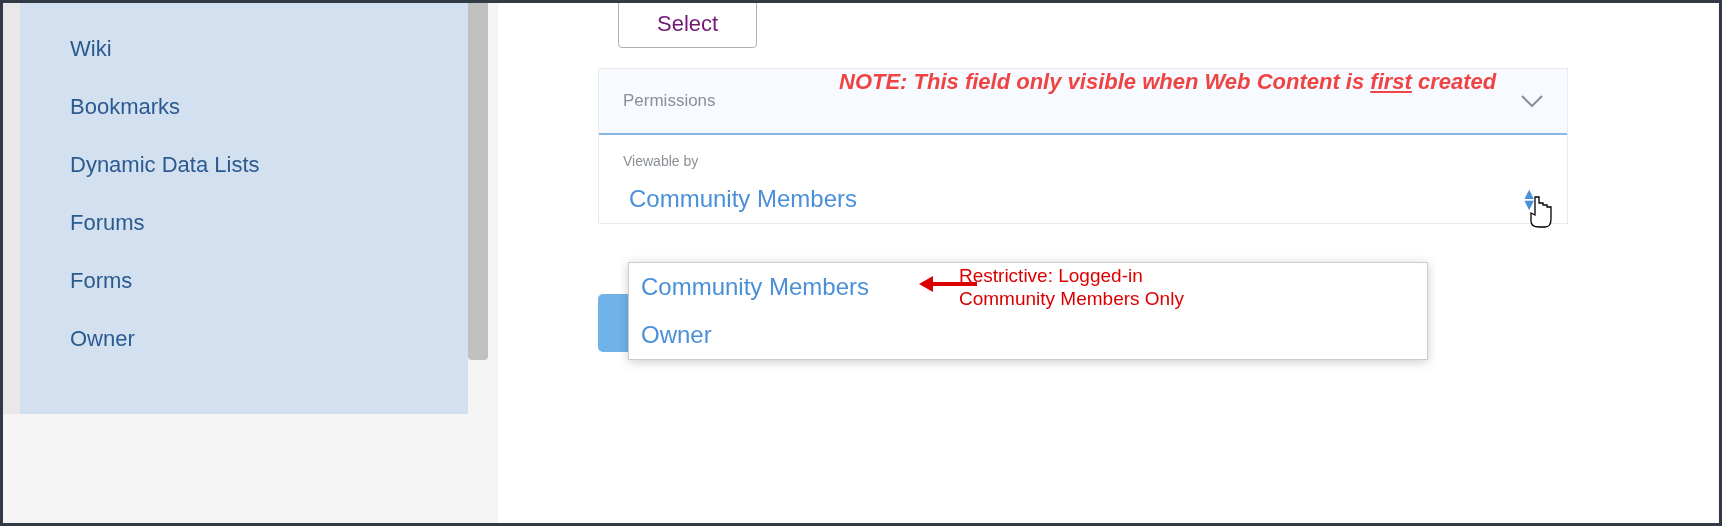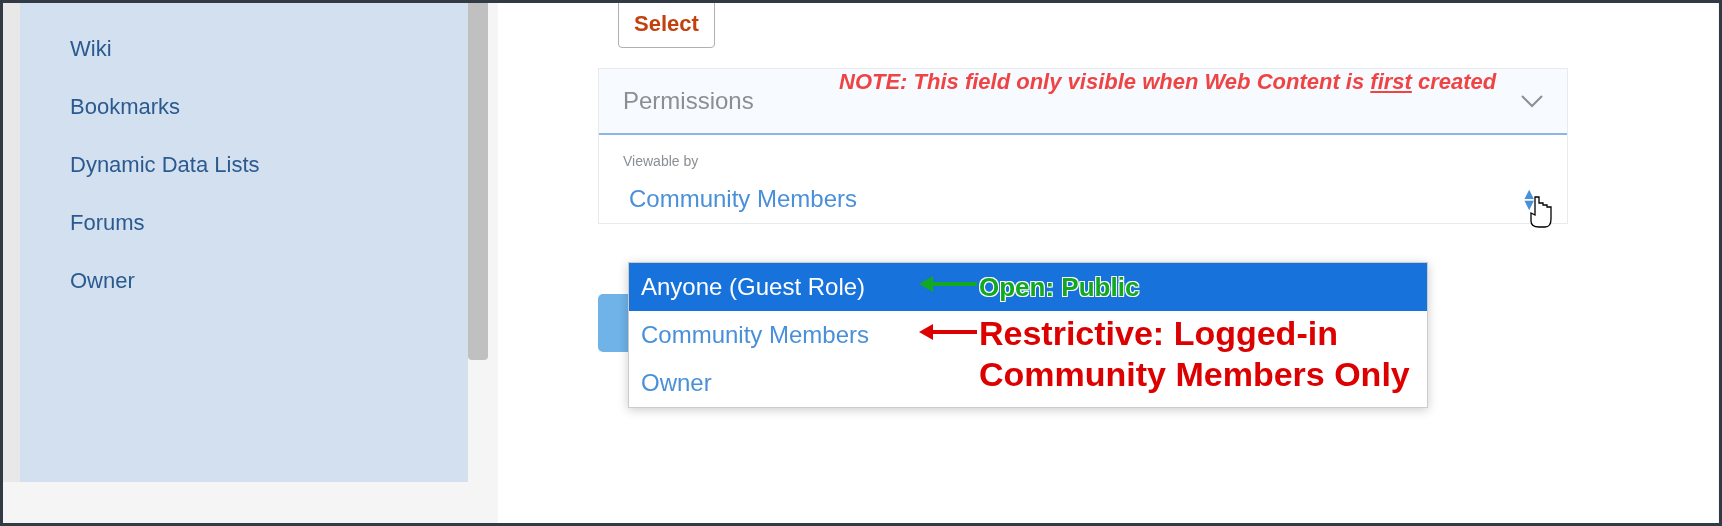--- a/index.html
+++ b/index.html
@@ -9,21 +9,21 @@
       width: 1722px;
       height: 526px;
       position: relative;
       overflow: hidden;
     }
     .sidebar {
       position: absolute;
       left: 0;
       top: 0;
       width: 468px;
-      height: 482px;
+      height: 414px;
       background: #d3e0f0;
       border-left: 20px solid #e8e8e8;
       padding-top: 20px;
     }
     .sidebar-item {
       color: #2b5a8f;
       font-size: 22px;
       padding: 16px 50px;
       cursor: pointer;
     }
@@ -43,47 +43,46 @@
       width: 1220px;
       height: 526px;
       background: #fff;
     }
     .select-area {
       padding: 0 0 20px 120px;
     }
     .select-btn {
       display: inline-block;
       border: 1px solid #b0b0b0;
-      color: #c2410c;
-      font-size: 22px;
-      padding: 10px 15px;
+      color: #701a75;
+      font-size: 22px;
+      padding: 10px 38px;
       background: #fff;
       border-radius: 4px;
       cursor: pointer;
-      font-weight: bold;
     }
     .permissions-panel {
       margin-left: 100px;
       margin-right: 150px;
       border: 1px solid #eaeaea;
       background: #fff;
       position: relative;
     }
     .permissions-header {
       background: #f7fbff;
       border-bottom: 2px solid #8ab7e8;
       padding: 18px 24px;
       display: flex;
       align-items: center;
       justify-content: space-between;
       position: relative;
     }
     .permissions-title {
       color: #8a8f94;
-      font-size: 24px;
+      font-size: 17px;
     }
     .chevron {
       color: #8a8f94;
       font-size: 24px;
     }
     .note-text {
       position: absolute;
       left: 240px;
       top: 0;
       color: #ef4444;
@@ -160,25 +159,25 @@
       transform: translateY(-50%);
       color: #12a820;
       font-weight: 800;
       font-size: 26px;
       text-shadow: -1px -1px 0 #fff, 1px -1px 0 #fff, -1px 1px 0 #fff, 1px 1px 0 #fff;
       pointer-events: none;
       white-space: nowrap;
     }
     .annotation-restrict {
       position: absolute;
-      left: 350px;
+      left: 330px;
       top: 2px;
       color: #d00;
-      font-weight: 700;
-      font-size: 34px;
+      font-weight: 400;
+      font-size: 19px;
       line-height: 1.2;
       pointer-events: none;
       white-space: nowrap;
     }
     .footer-buttons {
       margin-top: 70px;
       margin-left: 100px;
       display: flex;
       gap: 22px;
       align-items: center;
@@ -214,20 +213,21 @@
     }
   </style>
 </head>
 <body>
 
 <div class="sidebar">
   <div class="sidebar-item">Wiki</div>
   <div class="sidebar-item">Bookmarks</div>
   <div class="sidebar-item">Dynamic Data Lists</div>
   <div class="sidebar-item">Forums</div>
+  <div class="sidebar-item">Forms</div>
   <div class="sidebar-item">Owner</div>
 </div>
 
 <div class="sidebar-scroll"></div>
 
 <div class="main">
   <div class="select-area">
     <button class="select-btn">Select</button>
   </div>
 
@@ -252,30 +252,20 @@
       </span>
       <span class="cursor-icon">
         <svg width="30" height="36" viewBox="0 0 30 36">
           <path d="M10 4 L10 22 L6 20 L6 28 Q6 34 14 34 L20 34 Q26 34 26 26 L26 14 L22 14 L22 12 L18 12 L18 10 L14 10 L14 4 Z" fill="#fff" stroke="#000" stroke-width="1.3"></path>
         </svg>
       </span>
     </div>
   </div>
 
   <div class="dropdown">
-    <div class="dropdown-option highlighted">
-      <span>Anyone (Guest Role)</span>
-      <span class="arrow-svg">
-        <svg width="60" height="24" viewBox="0 0 60 24">
-            <line x1="58" y1="12" x2="6" y2="12" stroke="#12a820" stroke-width="4"></line>
-            <polygon points="0,12 14,4 14,20" fill="#12a820"></polygon>
-          </svg>
-      </span>
-      <span class="annotation-public">Open: Public</span>
-    </div>
     <div class="dropdown-option">
       <span>Community Members</span>
       <span class="arrow-svg">
         <svg width="60" height="24" viewBox="0 0 60 24">
             <line x1="58" y1="12" x2="6" y2="12" stroke="#d00" stroke-width="4"></line>
             <polygon points="0,12 14,4 14,20" fill="#d00"></polygon>
           </svg>
       </span>
       <span class="annotation-restrict">
         <span>Restrictive: Logged-in</span><br>

